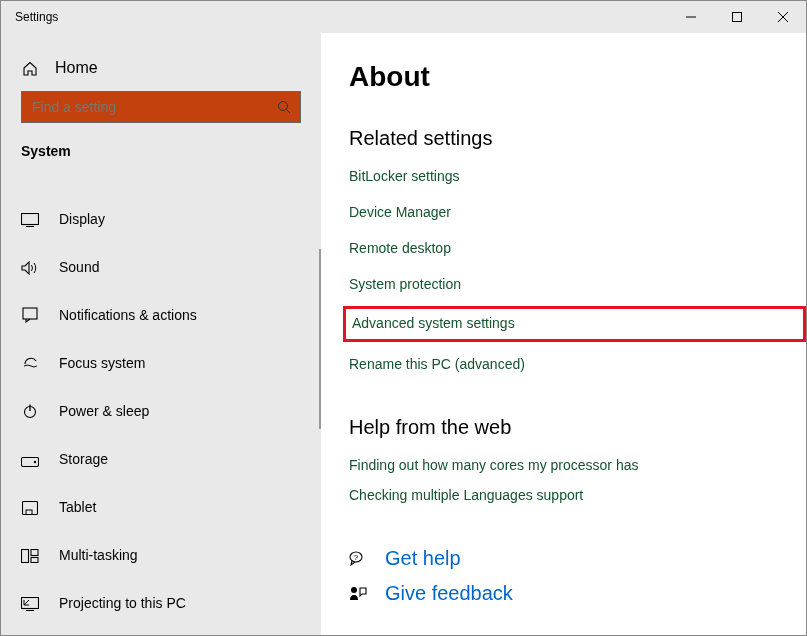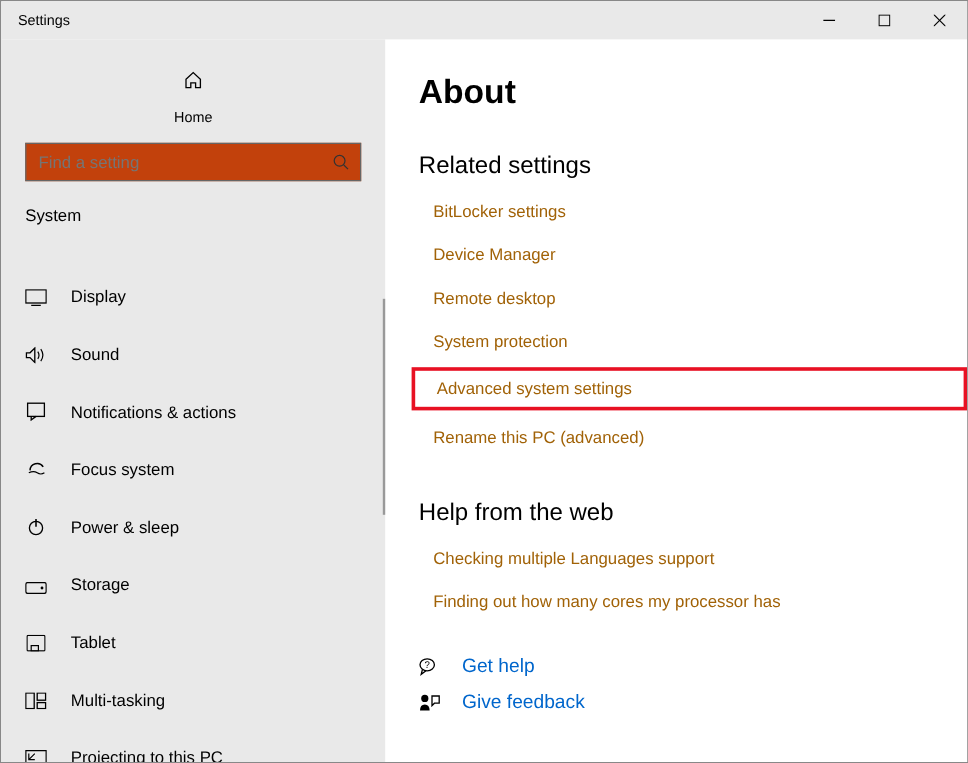--- a/index.html
+++ b/index.html
@@ -41,25 +41,24 @@
   height: calc(100% - 32px);
 }
 .sidebar {
   width: 320px;
   background: #e9e9e9;
   padding: 18px 0 0 0;
   position: relative;
 }
 .home-row {
   display: flex;
-  align-items: center;
+  align-items: flex-end;
   padding: 8px 20px 14px 20px;
-  font-size: 12px;
+  font-size: 16px;
   gap: 16px;
-  flex-direction: column;
 }
 .search-wrap {
   padding: 0 20px 20px 20px;
 }
 .search-box {
   width: 100%;
   height: 32px;
   border: 1px solid #666;
   background: #c2410c;
   padding: 0 34px 0 10px;
@@ -70,21 +69,21 @@
 }
 .search-container { position: relative; }
 .search-icon-in {
   position: absolute;
   right: 10px;
   top: 50%;
   transform: translateY(-50%);
   pointer-events: none;
 }
 .category-label {
-  font-weight: 400;
+  font-weight: 700;
   padding: 0 20px 20px 20px;
   font-size: 14px;
 }
 .nav-list {}
 .nav-item {
   display: flex;
   align-items: flex-end;
   gap: 20px;
   padding: 0 20px;
   height: 48px;
@@ -116,26 +115,25 @@
   margin-bottom: 34px;
 }
 .section-title {
   font-size: 20px;
   font-weight: 400;
   margin-bottom: 18px;
 }
 .link-list {}
 .link-item {
   display: block;
-  color: #a16207;
+  color: #14532d;
   font-size: 14px;
   margin-bottom: 20px;
   text-decoration: none;
   width: fit-content;
-  margin-left: 12px;
 }
 .link-highlighted {
   border: 3px solid #e81123;
   padding: 6px 10px 8px 6px;
   margin-left: -6px;
   margin-top: -6px;
   margin-bottom: 14px;
 }
 .spacer { height: 24px; }
 .help-row {
@@ -144,21 +142,21 @@
   gap: 18px;
   margin-bottom: 12px;
 }
 .help-icon {
   width: 18px;
   display: flex;
   justify-content: center;
 }
 .help-link {
   color: #0066cc;
-  font-size: 16px;
+  font-size: 20px;
 }
 svg { display: block; }
 </style>
 </head>
 <body>
 
 <div class="titlebar">
   <div class="titlebar-title">Settings</div>
   <div class="titlebar-controls">
     <div class="titlebar-btn">
@@ -306,22 +304,22 @@
       <div class="link-highlighted">
         <a class="link-item" style="margin-bottom:0">Advanced system settings</a>
       </div>
       <a class="link-item">Rename this PC (advanced)</a>
     </div>
 
     <div class="spacer"></div>
 
     <h2 class="section-title">Help from the web</h2>
     <div class="link-list">
+      <a class="link-item" style="margin-bottom:14px">Finding out how many cores my processor has</a>
       <a class="link-item">Checking multiple Languages support</a>
-      <a class="link-item" style="margin-bottom:14px">Finding out how many cores my processor has</a>
     </div>
 
     <div class="spacer"></div>
 
     <div class="help-row">
       <span class="help-icon">
           <svg width="18" height="16" viewBox="0 0 18 16">
             <ellipse cx="7" cy="6" rx="6" ry="5" fill="none" stroke="#000" stroke-width="1.1"></ellipse>
             <path d="M3 10 L2 14 L6 11" fill="none" stroke="#000" stroke-width="1.1"></path>
             <text x="7" y="8.5" text-anchor="middle" font-size="8" font-family="sans-serif">?</text>

